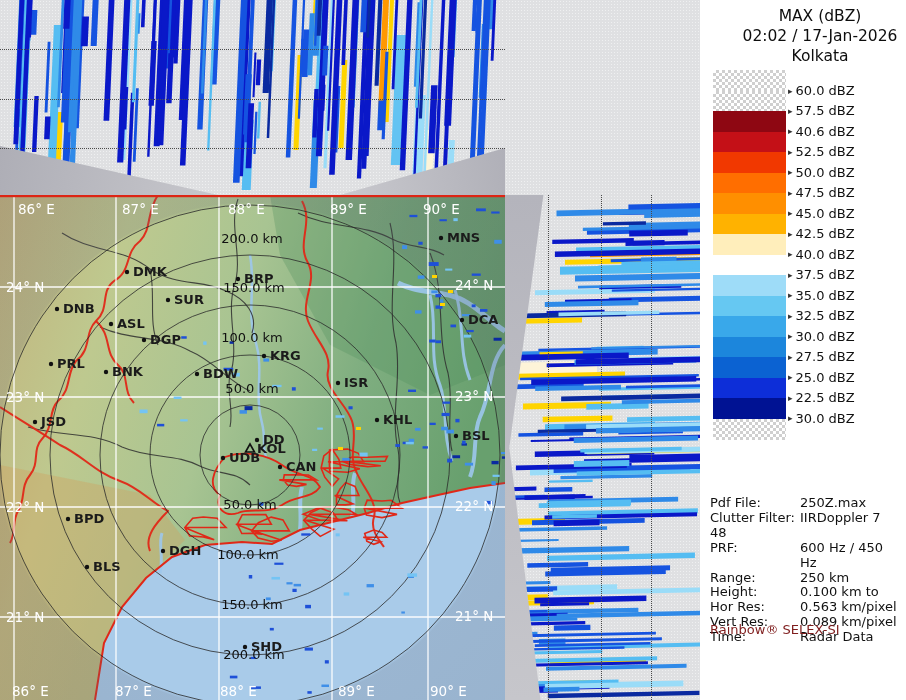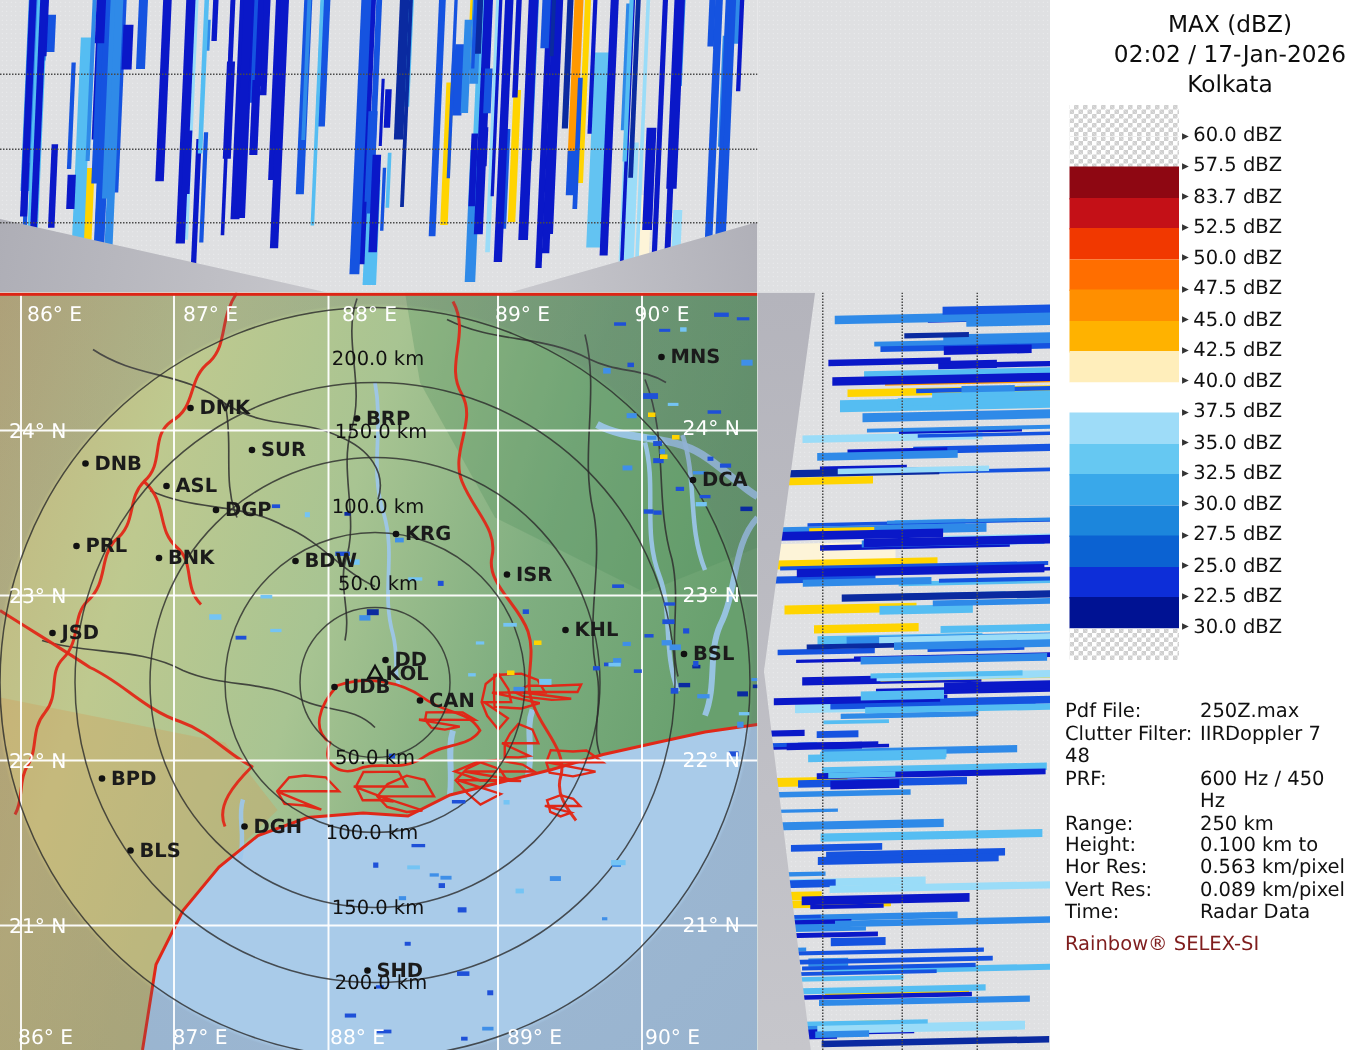--- a/index.html
+++ b/index.html
@@ -33,21 +33,21 @@
   .legend-title{position:absolute;left:17px;width:206px;text-align:center;
     font-size:15.5px;color:#0d0d0d;}
   .band{position:absolute;left:13px;width:73px;}
   .checker{background-color:#ffffff;
     background-image:linear-gradient(45deg,#cfcfcf 25%,transparent 25%,transparent 75%,#cfcfcf 75%),
                      linear-gradient(45deg,#cfcfcf 25%,transparent 25%,transparent 75%,#cfcfcf 75%);
     background-size:6px 6px;background-position:0 0,3px 3px;}
   .scale-row{position:absolute;left:88px;display:flex;align-items:center;gap:3px;
     font-size:13px;color:#111;white-space:nowrap;}
   .scale-row .arr{font-size:9px;color:#333;}
-  #info-rows{position:absolute;left:10px;top:468px;width:192px;font-size:13px;color:#111;}
+  #info-rows{position:absolute;left:10px;top:496px;width:192px;font-size:13px;color:#111;}
   .inforow{display:flex;line-height:14.9px;}
   .inforow .lbl{flex:0 0 90px;}
   .inforow .val{flex:1;}
   #legend-footer{position:absolute;left:10px;top:622px;font-size:13px;color:#7f1d1d;}
   svg text{font-family:"DejaVu Sans","Liberation Sans",sans-serif;}
 </style>
 </head>
 <body>
 
 <div id="screen">
@@ -618,21 +618,21 @@
           <span>60.0 dBZ</span>
         </div>
         <div class="band" style="top: 111.47px; height: 21.07px; background: rgb(142, 7, 18);"></div>
         <div class="scale-row" style="top: 103.47px;">
           <span class="arr">▸</span>
           <span>57.5 dBZ</span>
         </div>
         <div class="band" style="top: 131.94px; height: 21.07px; background: rgb(196, 16, 23);"></div>
         <div class="scale-row" style="top: 123.94px;">
           <span class="arr">▸</span>
-          <span>83.7 dBZ</span>
+          <span>40.6 dBZ</span>
         </div>
         <div class="band" style="top: 152.41px; height: 21.07px; background: rgb(241, 56, 0);"></div>
         <div class="scale-row" style="top: 144.41px;">
           <span class="arr">▸</span>
           <span>52.5 dBZ</span>
         </div>
         <div class="band" style="top: 172.88px; height: 21.07px; background: rgb(255, 110, 0);"></div>
         <div class="scale-row" style="top: 164.88px;">
           <span class="arr">▸</span>
           <span>50.0 dBZ</span>

